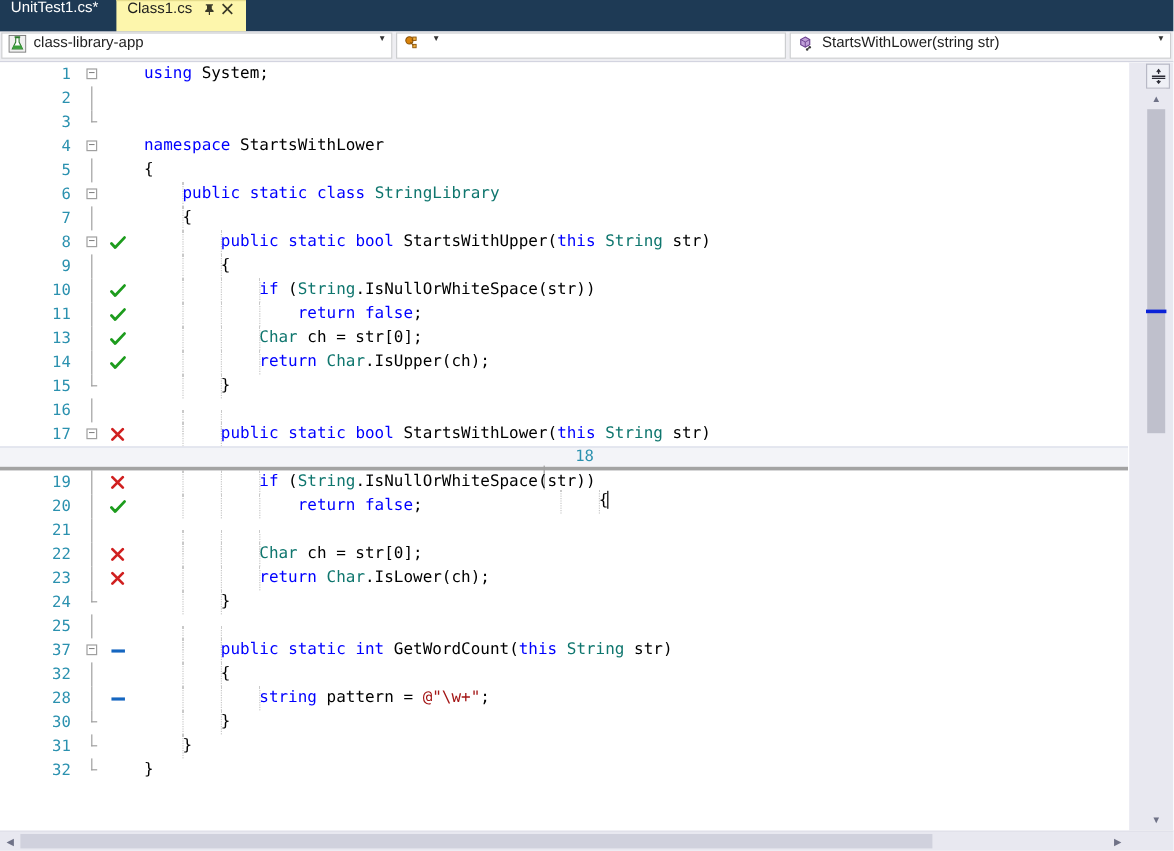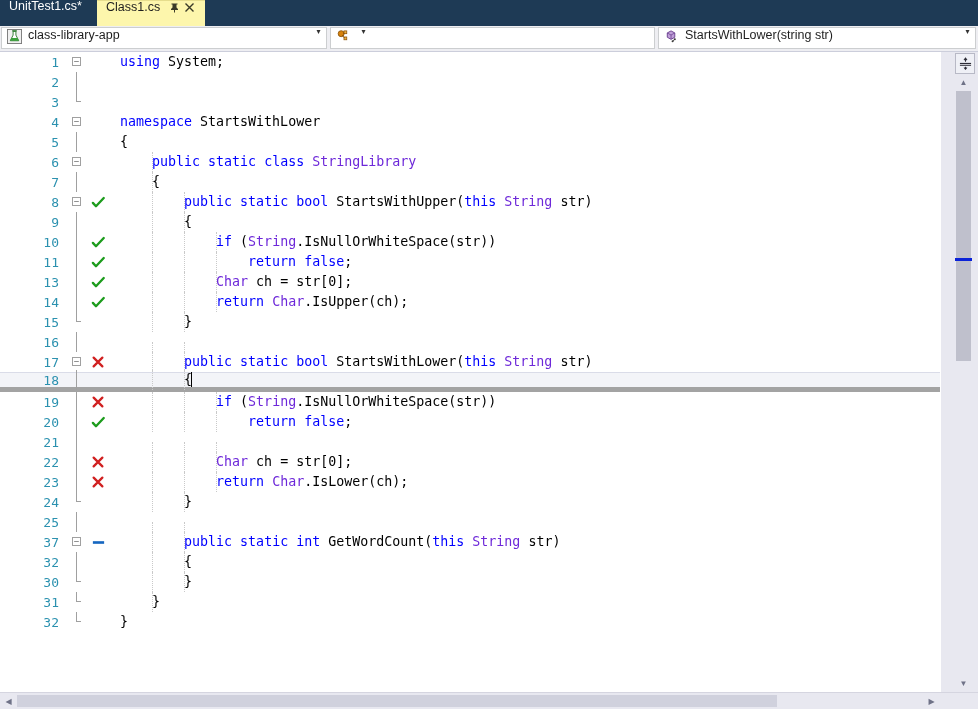--- a/index.html
+++ b/index.html
@@ -121,22 +121,23 @@
   .linerow {
     height: 20px;
     display: flex;
     align-items: center;
     position: relative;
     white-space: pre;
   }
   .linerow.current {
     background: #f3f4f8;
     border-top: 1px solid #dadce8;
-    border-bottom: 5px solid #a3a3a3;
+    border-bottom: 3px solid #a3a3a3;
     height: 20px;
+    flex-direction: column;
   }
 
   .lnum {
     width: 68px;
     flex: none;
     text-align: right;
     padding-right: 9px;
     font-family: "DejaVu Sans Mono", monospace;
     font-size: 13px;
     color: #2b91af;
@@ -201,21 +202,21 @@
 
   
   .code .ig {
     position: absolute;
     top: 0;
     width: 1px; height: 20px;
     border-left: 1px dotted #c9c9c9;
   }
 
   .kw   { color: #0000ff; }
-  .typ  { color: #6d28d9; text-align: center; }
+  .typ  { color: #0f766e; text-align: center; }
   .str  { color: #a31515; }
   .pln  { color: #000000; }
 
   .caret {
     display: inline-block;
     width: 1px;
     height: 15px;
     background: #000;
     vertical-align: -3px;
     margin-left: -1px;
@@ -415,20 +416,23 @@
               </svg></div></div><div class="code"><span class="ig" style="left: 34px;"></span><span class="ig" style="left: 66px;"></span><span class="ig" style="left: 98px;"></span><span class="pln">            </span><span class="typ">Char</span><span class="pln"> ch = str[0];</span></div></div>
         <div class="linerow"><div class="lnum">23</div><div class="gutter"><div class="vline"></div><div class="glyph"><svg width="14" height="14" viewBox="0 0 16 16">
                 <path d="M3 3l10 10M13 3L3 13" stroke="#d02020" stroke-width="2.6" fill="none" stroke-linecap="round"></path>
               </svg></div></div><div class="code"><span class="ig" style="left: 34px;"></span><span class="ig" style="left: 66px;"></span><span class="ig" style="left: 98px;"></span><span class="pln">            </span><span class="kw">return</span><span class="pln"> </span><span class="typ">Char</span><span class="pln">.IsLower(ch);</span></div></div>
         <div class="linerow"><div class="lnum">24</div><div class="gutter"><div class="endtick"></div></div><div class="code"><span class="ig" style="left: 34px;"></span><span class="ig" style="left: 66px;"></span><span class="pln">        }</span></div></div>
         <div class="linerow"><div class="lnum">25</div><div class="gutter"><div class="vline"></div></div><div class="code"><span class="ig" style="left: 34px;"></span><span class="ig" style="left: 66px;"></span></div></div>
         <div class="linerow"><div class="lnum">37</div><div class="gutter"><div class="collapse">−</div><div class="glyph"><svg width="15" height="15" viewBox="0 0 16 16">
                 <rect x="2" y="6.6" width="12" height="2.8" fill="#1566c0"></rect>
               </svg></div></div><div class="code"><span class="ig" style="left: 34px;"></span><span class="ig" style="left: 66px;"></span><span class="pln">        </span><span class="kw">public</span><span class="pln"> </span><span class="kw">static</span><span class="pln"> </span><span class="kw">int</span><span class="pln"> GetWordCount(</span><span class="kw">this</span><span class="pln"> </span><span class="typ">String</span><span class="pln"> str)</span></div></div>
         <div class="linerow"><div class="lnum">32</div><div class="gutter"><div class="vline"></div></div><div class="code"><span class="ig" style="left: 34px;"></span><span class="ig" style="left: 66px;"></span><span class="pln">        {</span></div></div>
+        <div class="linerow"><div class="lnum">28</div><div class="gutter"><div class="vline"></div><div class="glyph"><svg width="15" height="15" viewBox="0 0 16 16">
+                <rect x="2" y="6.6" width="12" height="2.8" fill="#1566c0"></rect>
+              </svg></div></div><div class="code"><span class="ig" style="left: 34px;"></span><span class="ig" style="left: 66px;"></span><span class="ig" style="left: 98px;"></span><span class="pln">            </span><span class="kw">string</span><span class="pln"> pattern = </span><span class="str">@"\w+"</span><span class="pln">;</span></div></div>
         <div class="linerow"><div class="lnum">30</div><div class="gutter"><div class="endtick"></div></div><div class="code"><span class="ig" style="left: 34px;"></span><span class="ig" style="left: 66px;"></span><span class="pln">        }</span></div></div>
         <div class="linerow"><div class="lnum">31</div><div class="gutter"><div class="endtick"></div></div><div class="code"><span class="ig" style="left: 34px;"></span><span class="pln">    }</span></div></div>
         <div class="linerow"><div class="lnum">32</div><div class="gutter"><div class="endtick"></div></div><div class="code"><span class="pln">}</span></div></div>
       </div>
 
     <div class="rightcol">
       <div class="splitbtn">
         <svg width="13" height="13" viewBox="0 0 14 14">
           <path d="M1 7h12" stroke="#2b2b35" stroke-width="1.3"></path>
           <path d="M1 9h12" stroke="#2b2b35" stroke-width="1"></path>

